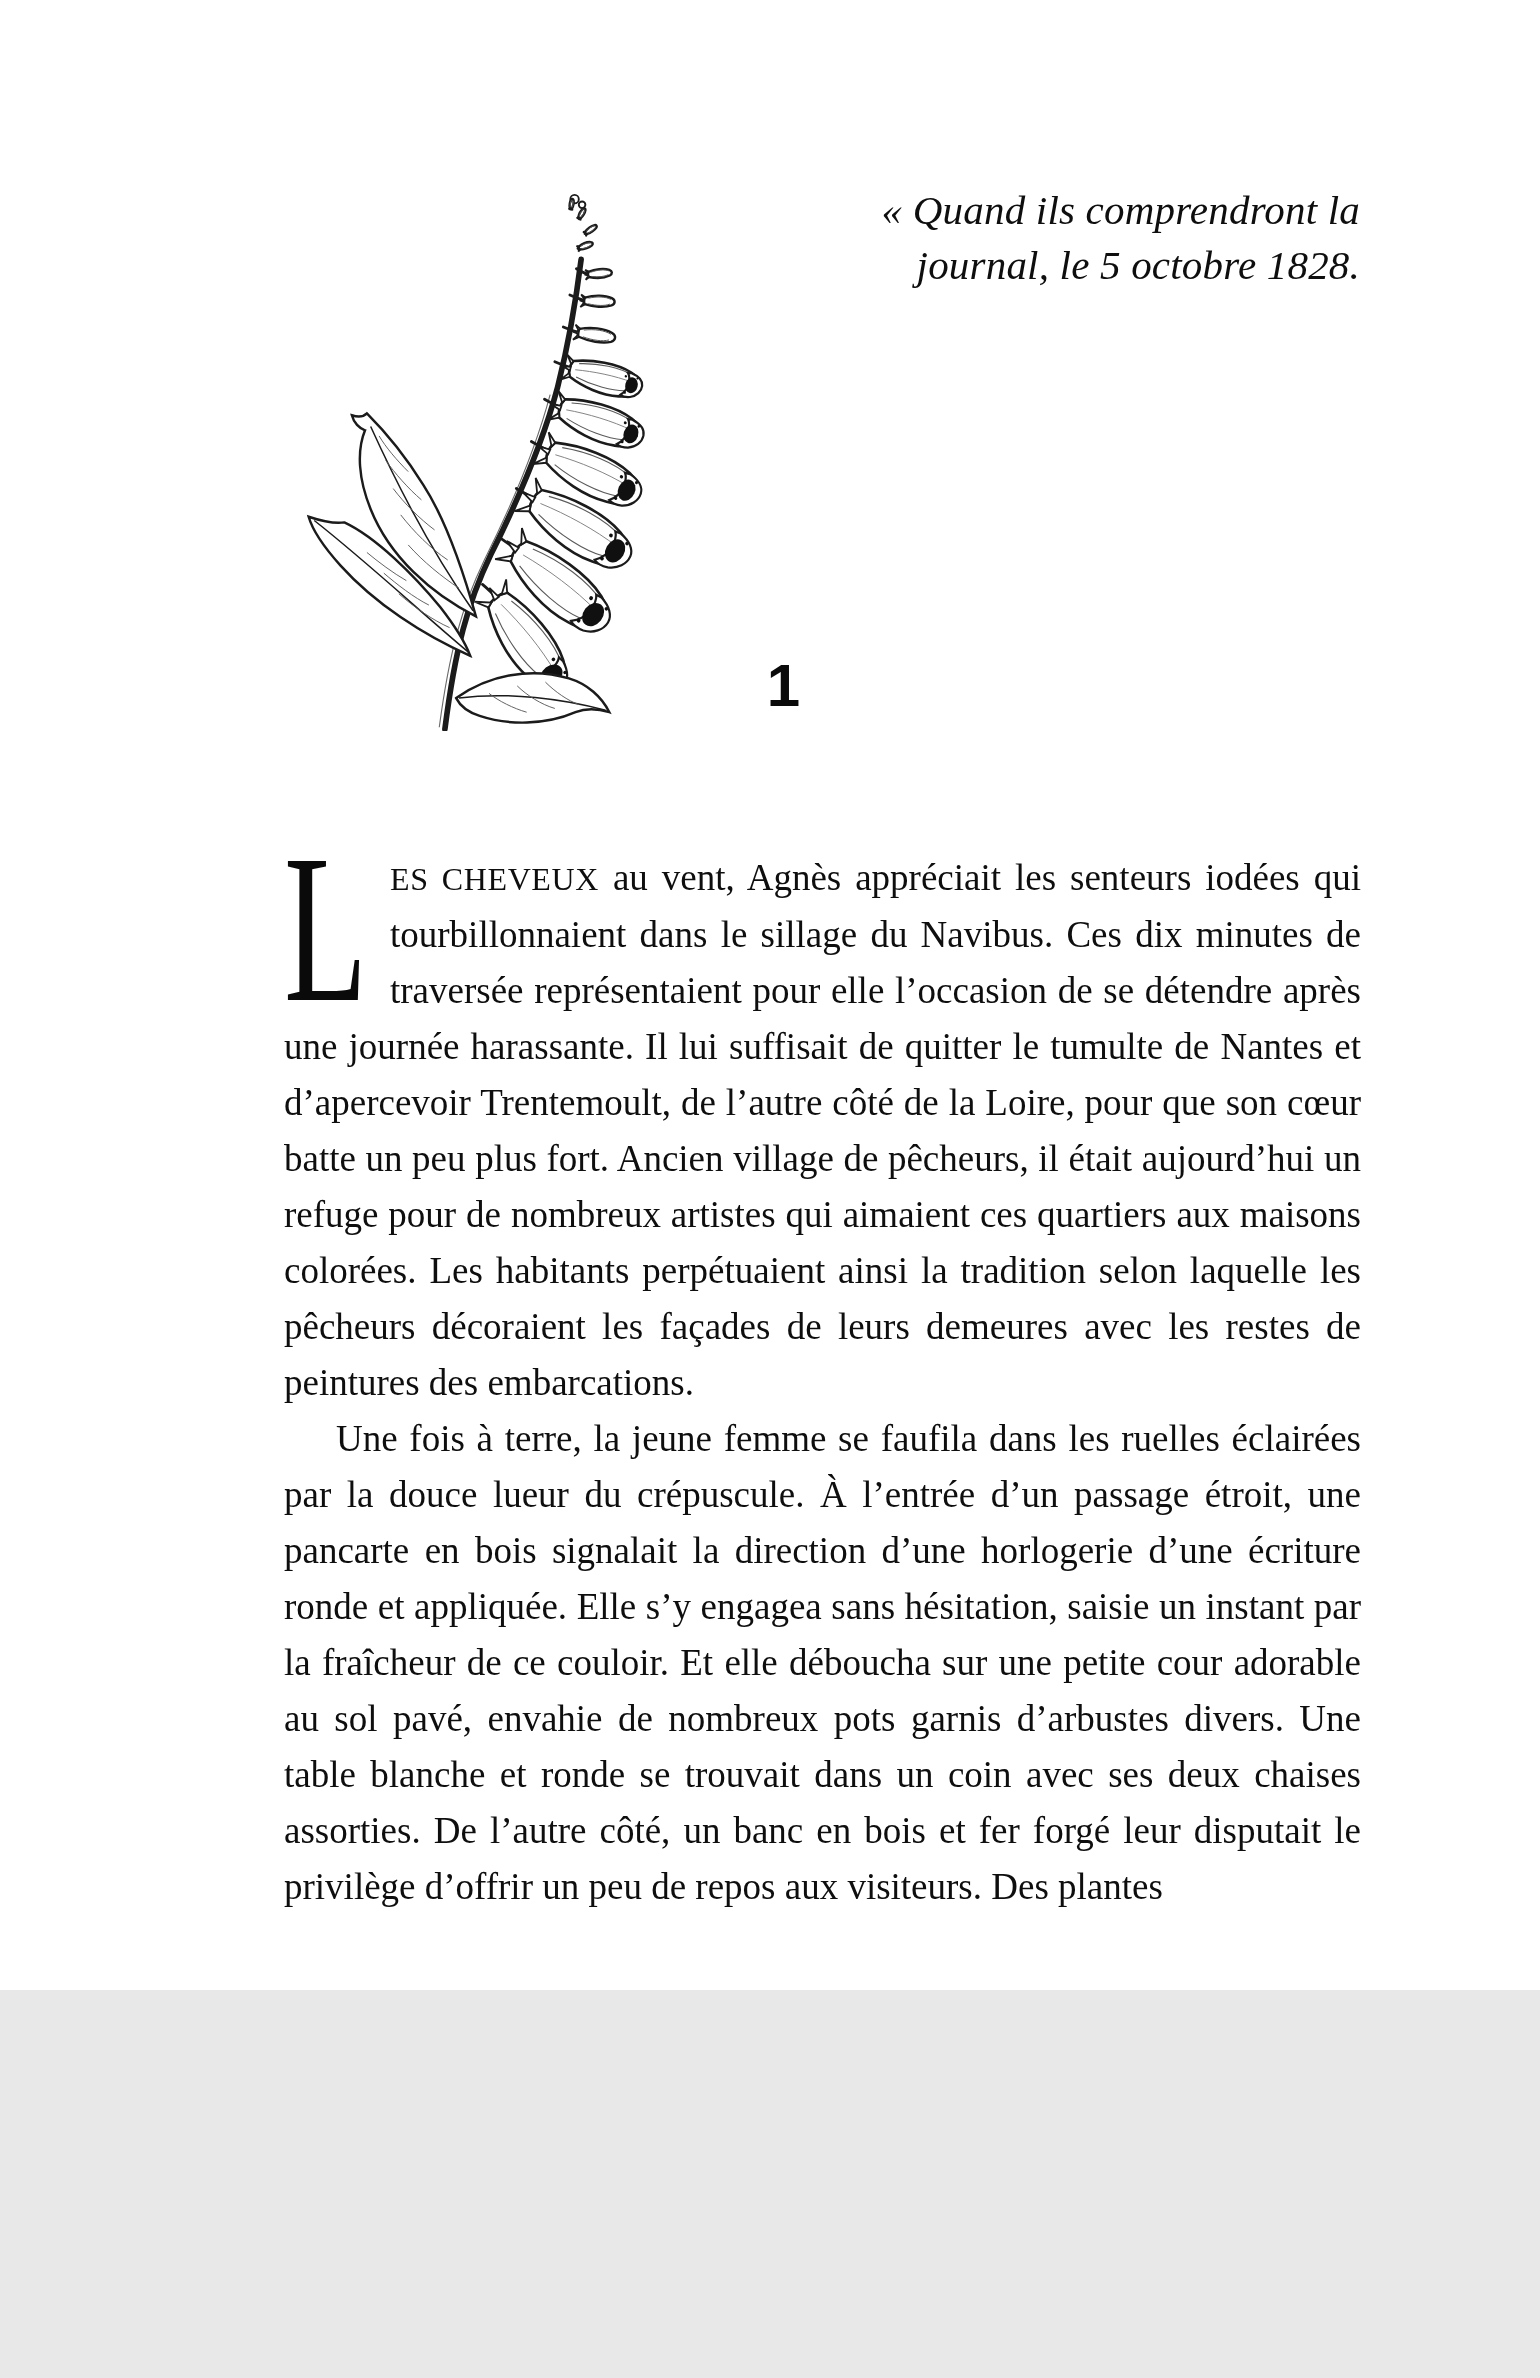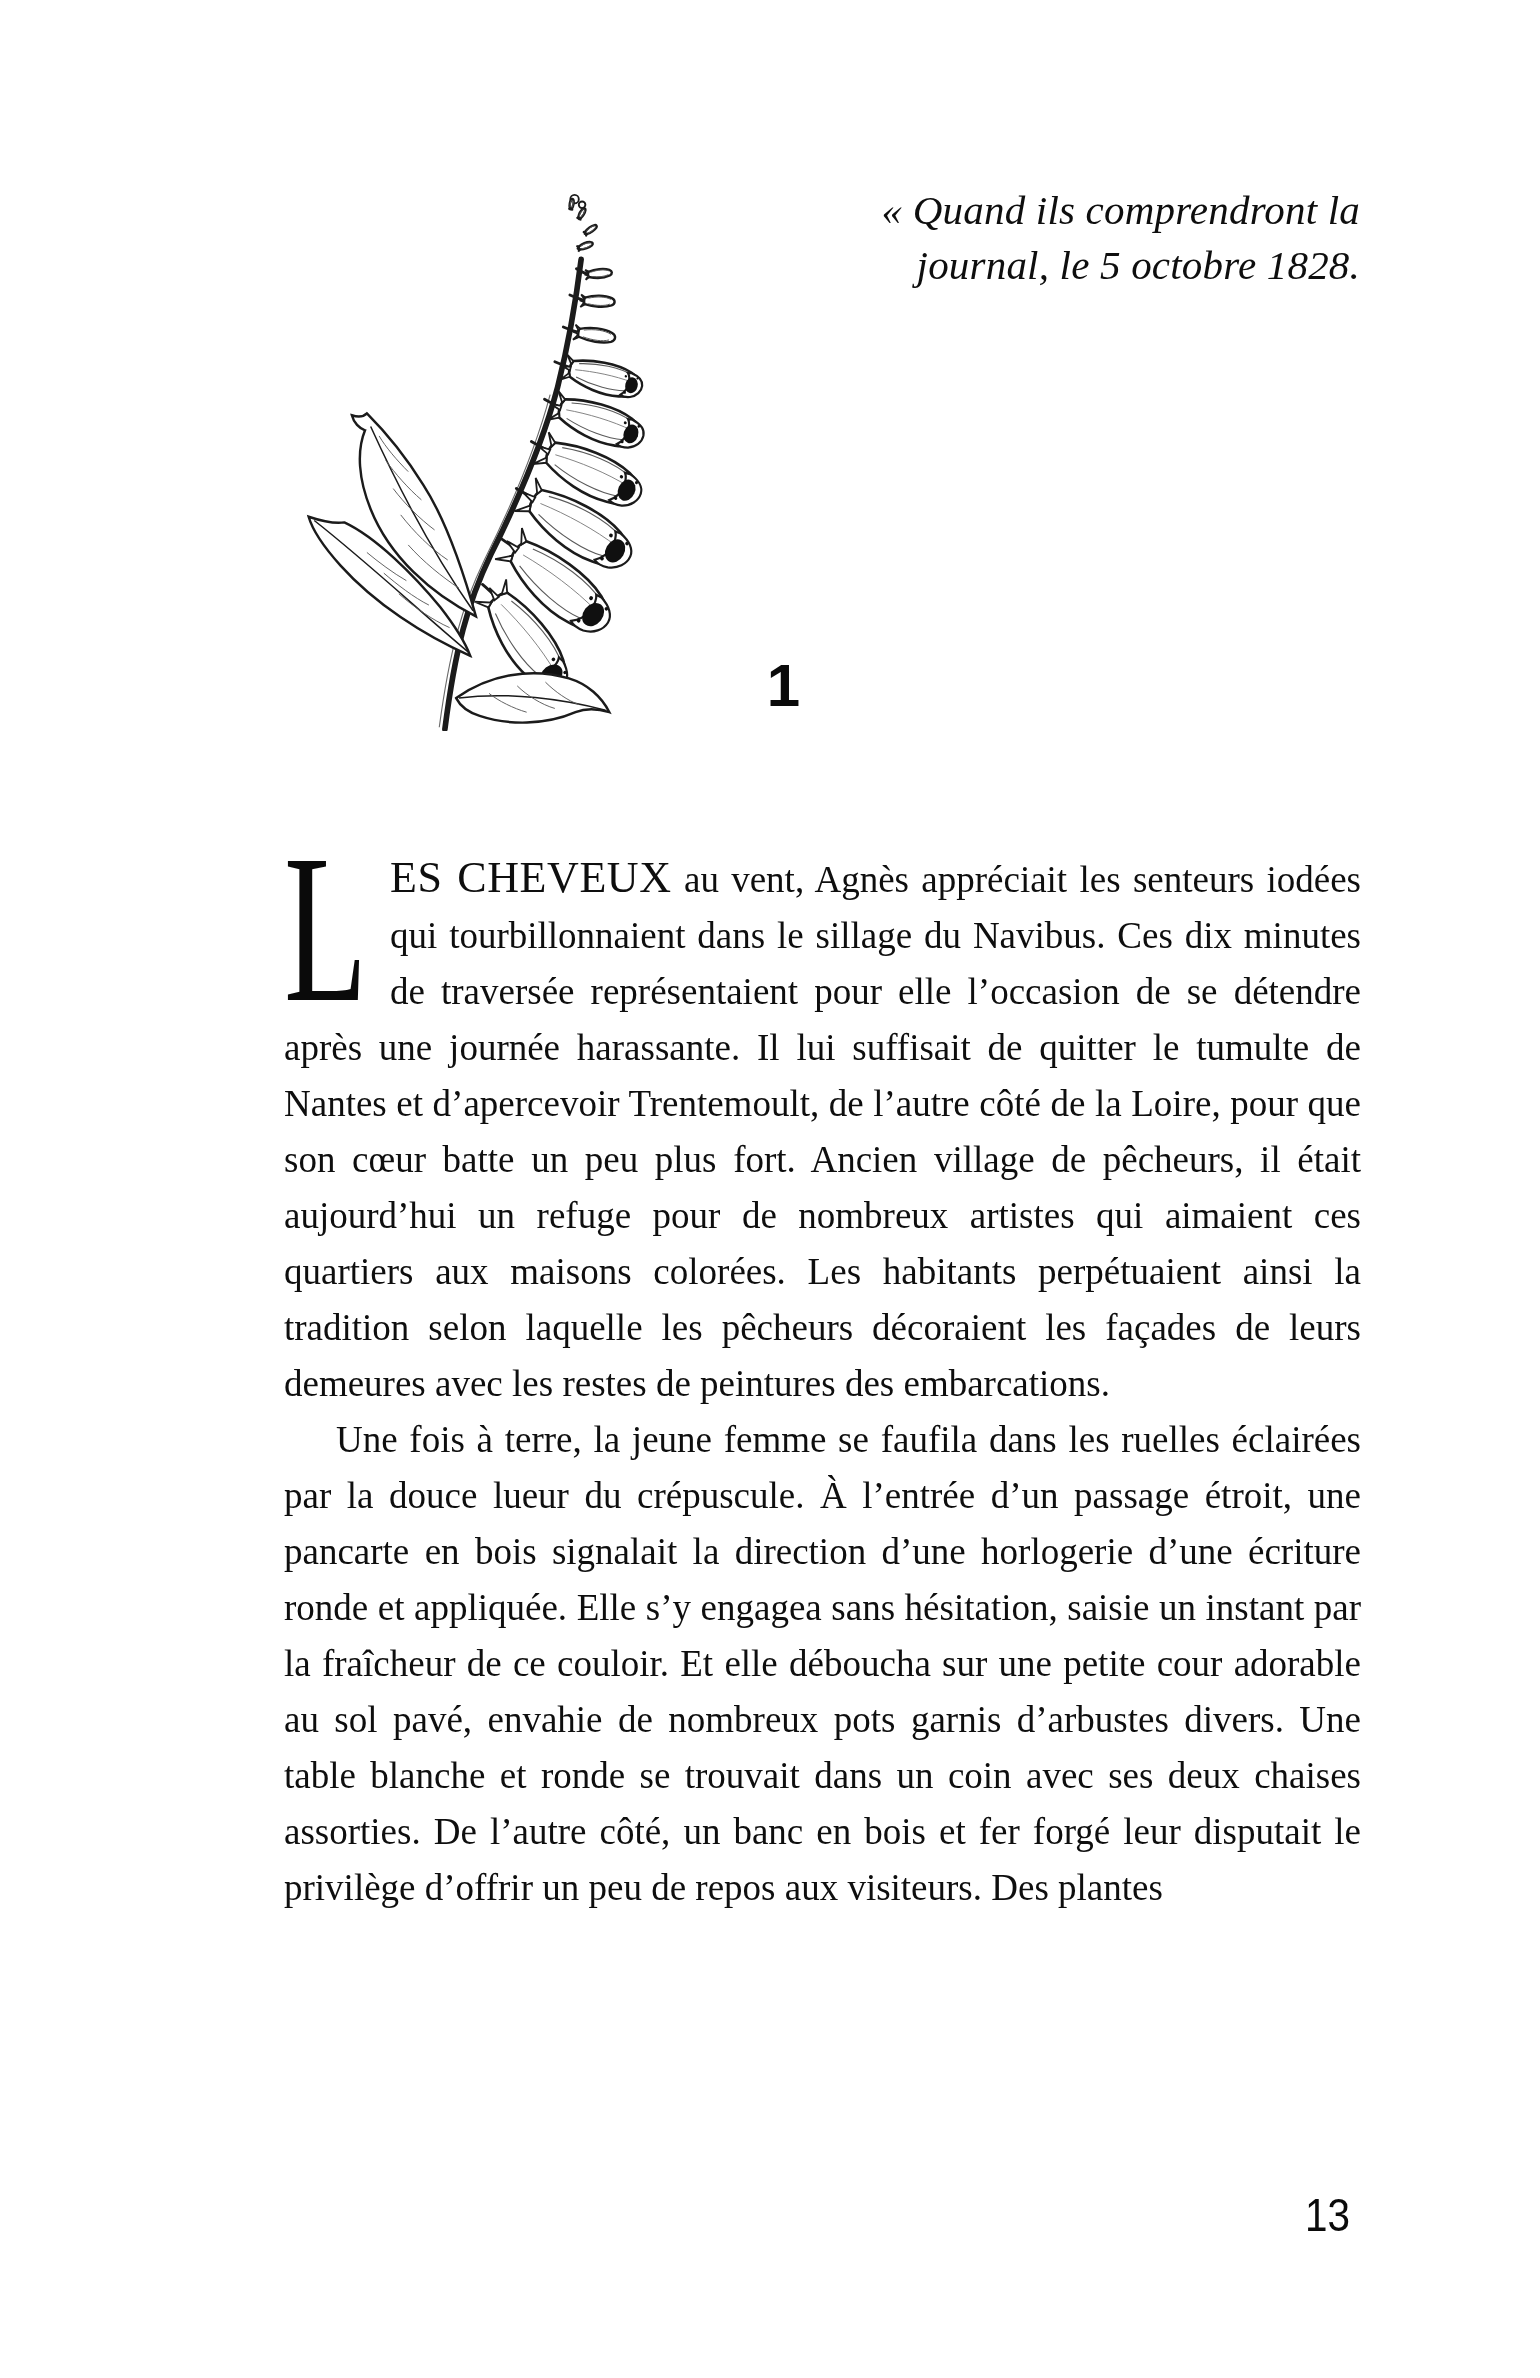--- a/index.html
+++ b/index.html
@@ -1,18 +1,18 @@
 <!DOCTYPE html>
 <html lang="fr" style="font-size:15px"><head>
 <meta charset="utf-8">
 <style>
   html,body { margin:0; padding:0; background:#e8e8e8; }
   .page {
     position:relative;
-    width:1541px; height:2378px;
+    width:1541px; height:1990px;
     margin:0 auto;
     background:#ffffff;
     font-family:"Liberation Serif", serif;
     color:#0e0e0e;
     overflow:hidden;
   }
 
   
   .epigraph {
     position:absolute;
@@ -59,21 +59,21 @@
     float:left;
     width:89px; height:145px;
     font-size:213px;
     line-height:140px;
     transform:scaleX(0.64);
     transform-origin:0 60%;
     margin:7.5px 17px 0 0;
     color:#0a0a0a;
   }
   .lead-caps {
-    font-size:44px;
+    font-size:32px;
     letter-spacing:0.6px;
   }
 
   
   .page-number {
     position:absolute;
     top:2191px; left:1305px; width:65px;
     font-family:"Liberation Sans", sans-serif;
     font-size:47px; line-height:48px;
     transform:scaleX(0.86);

